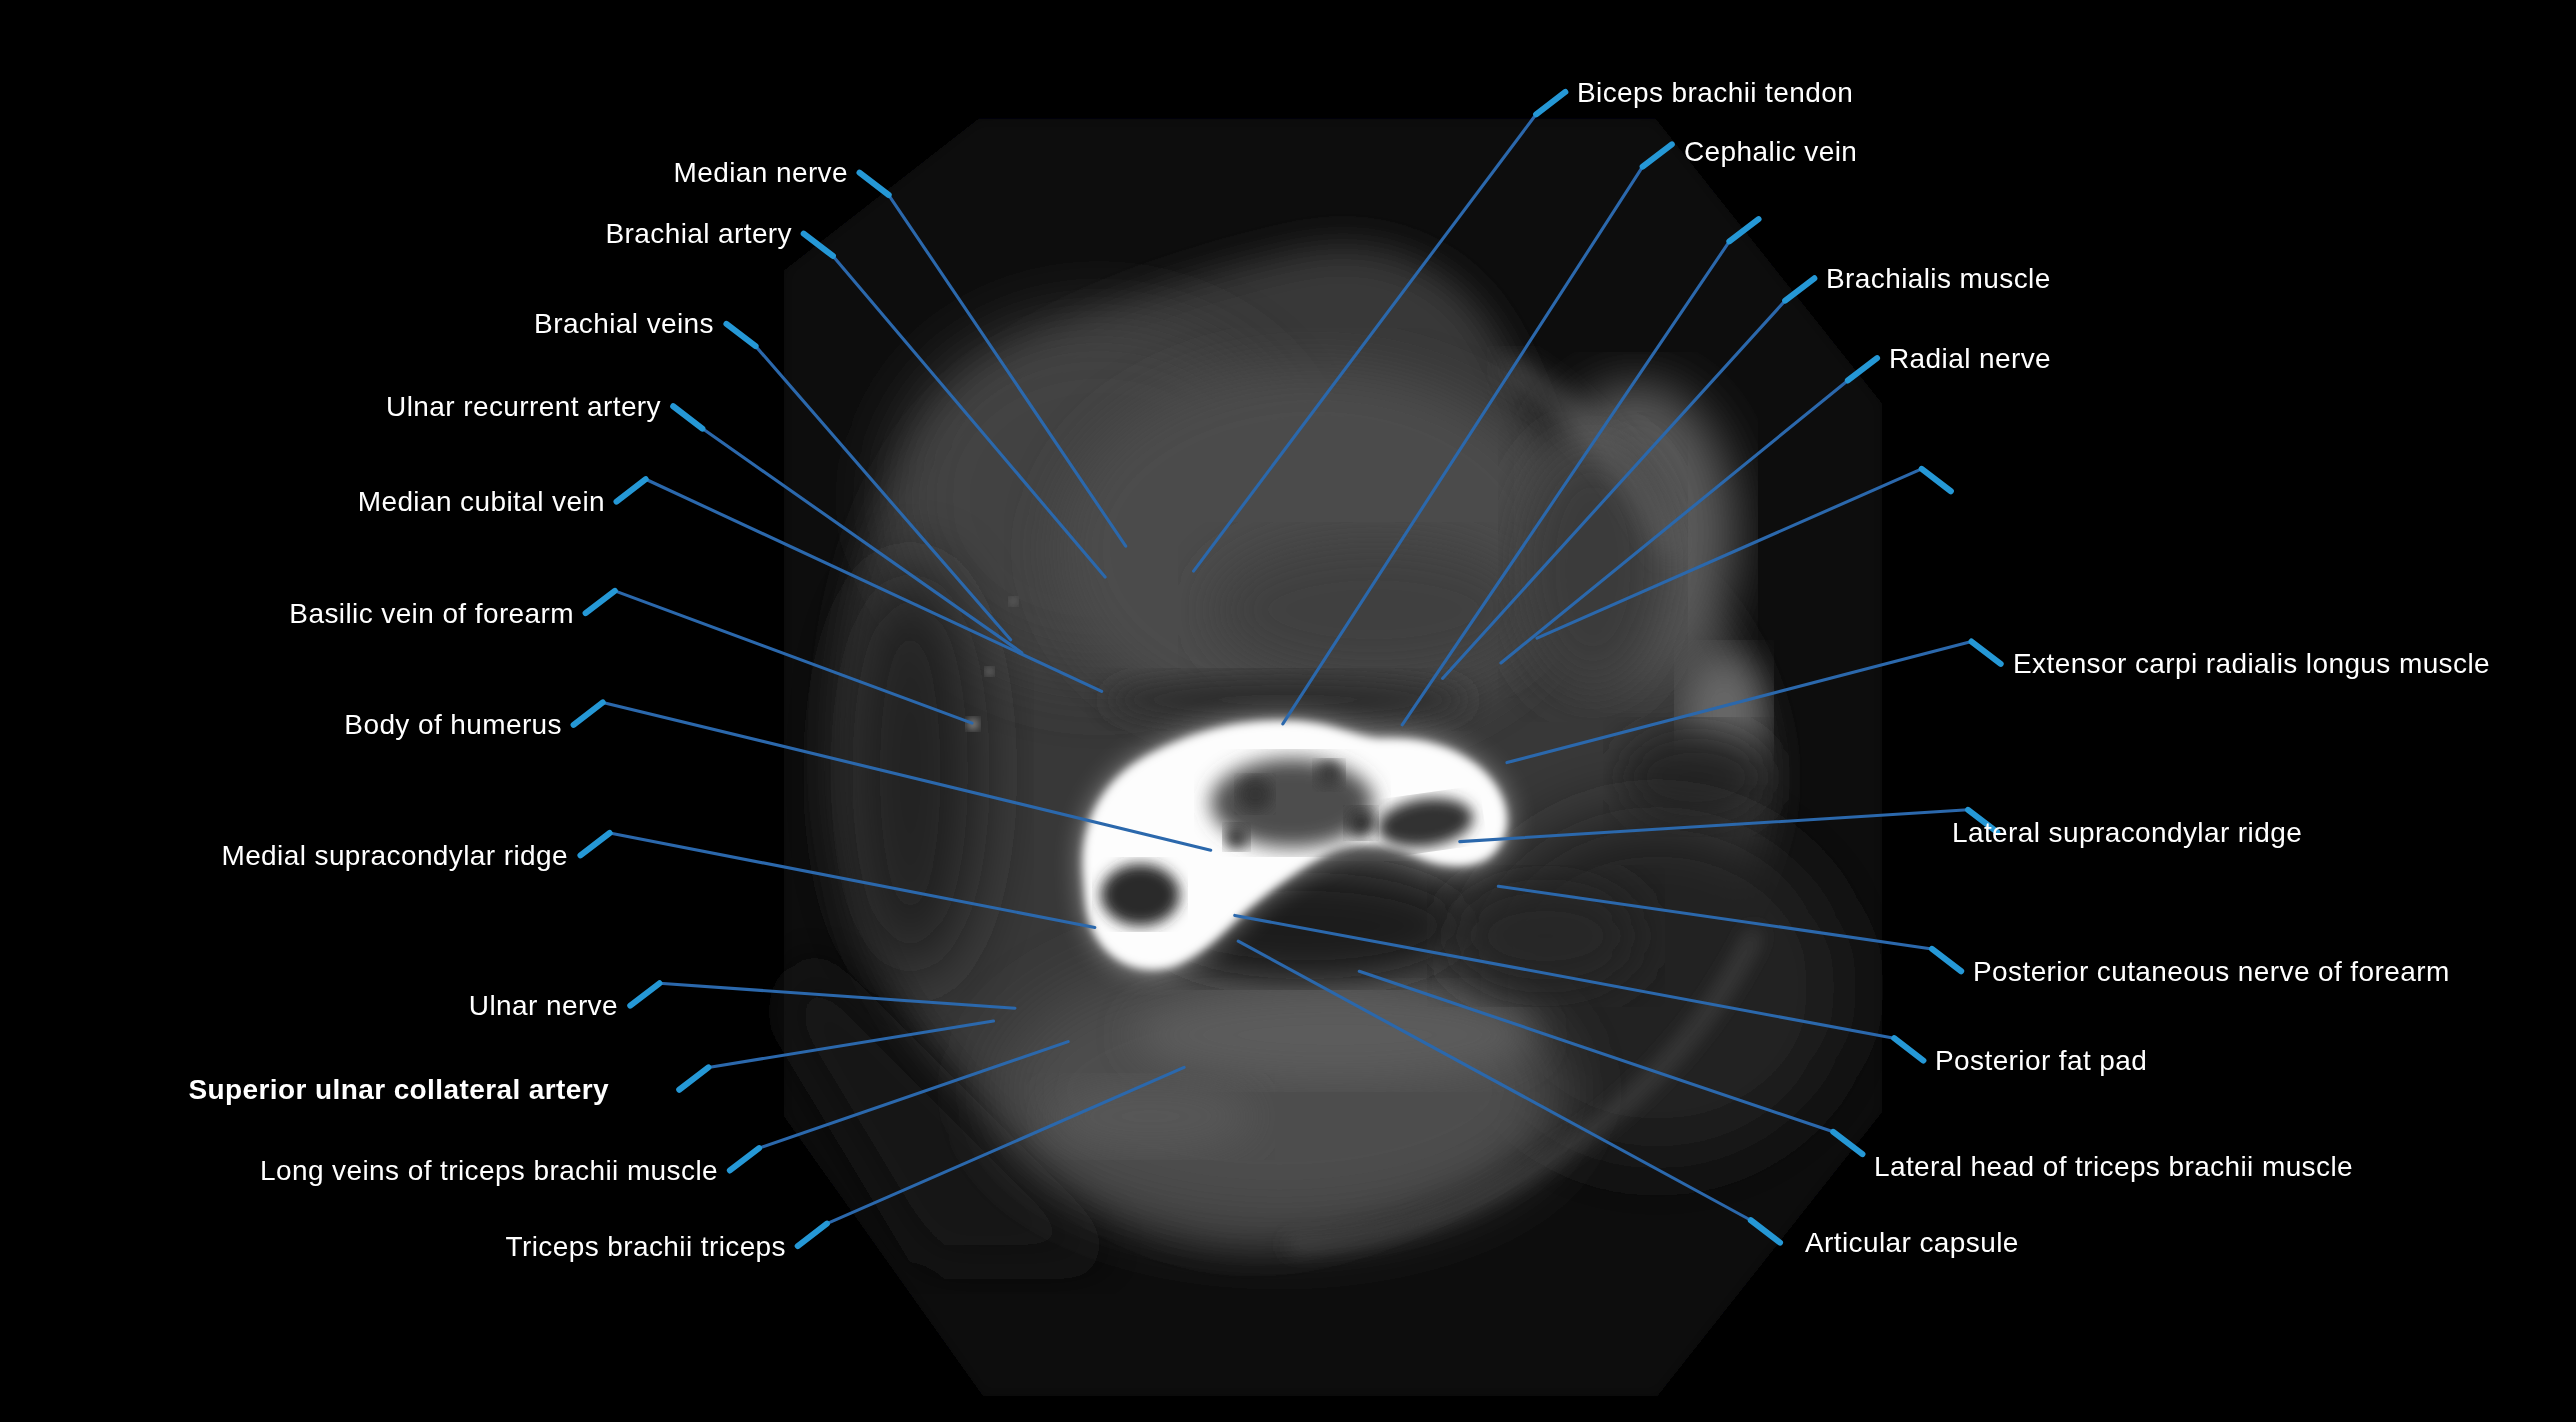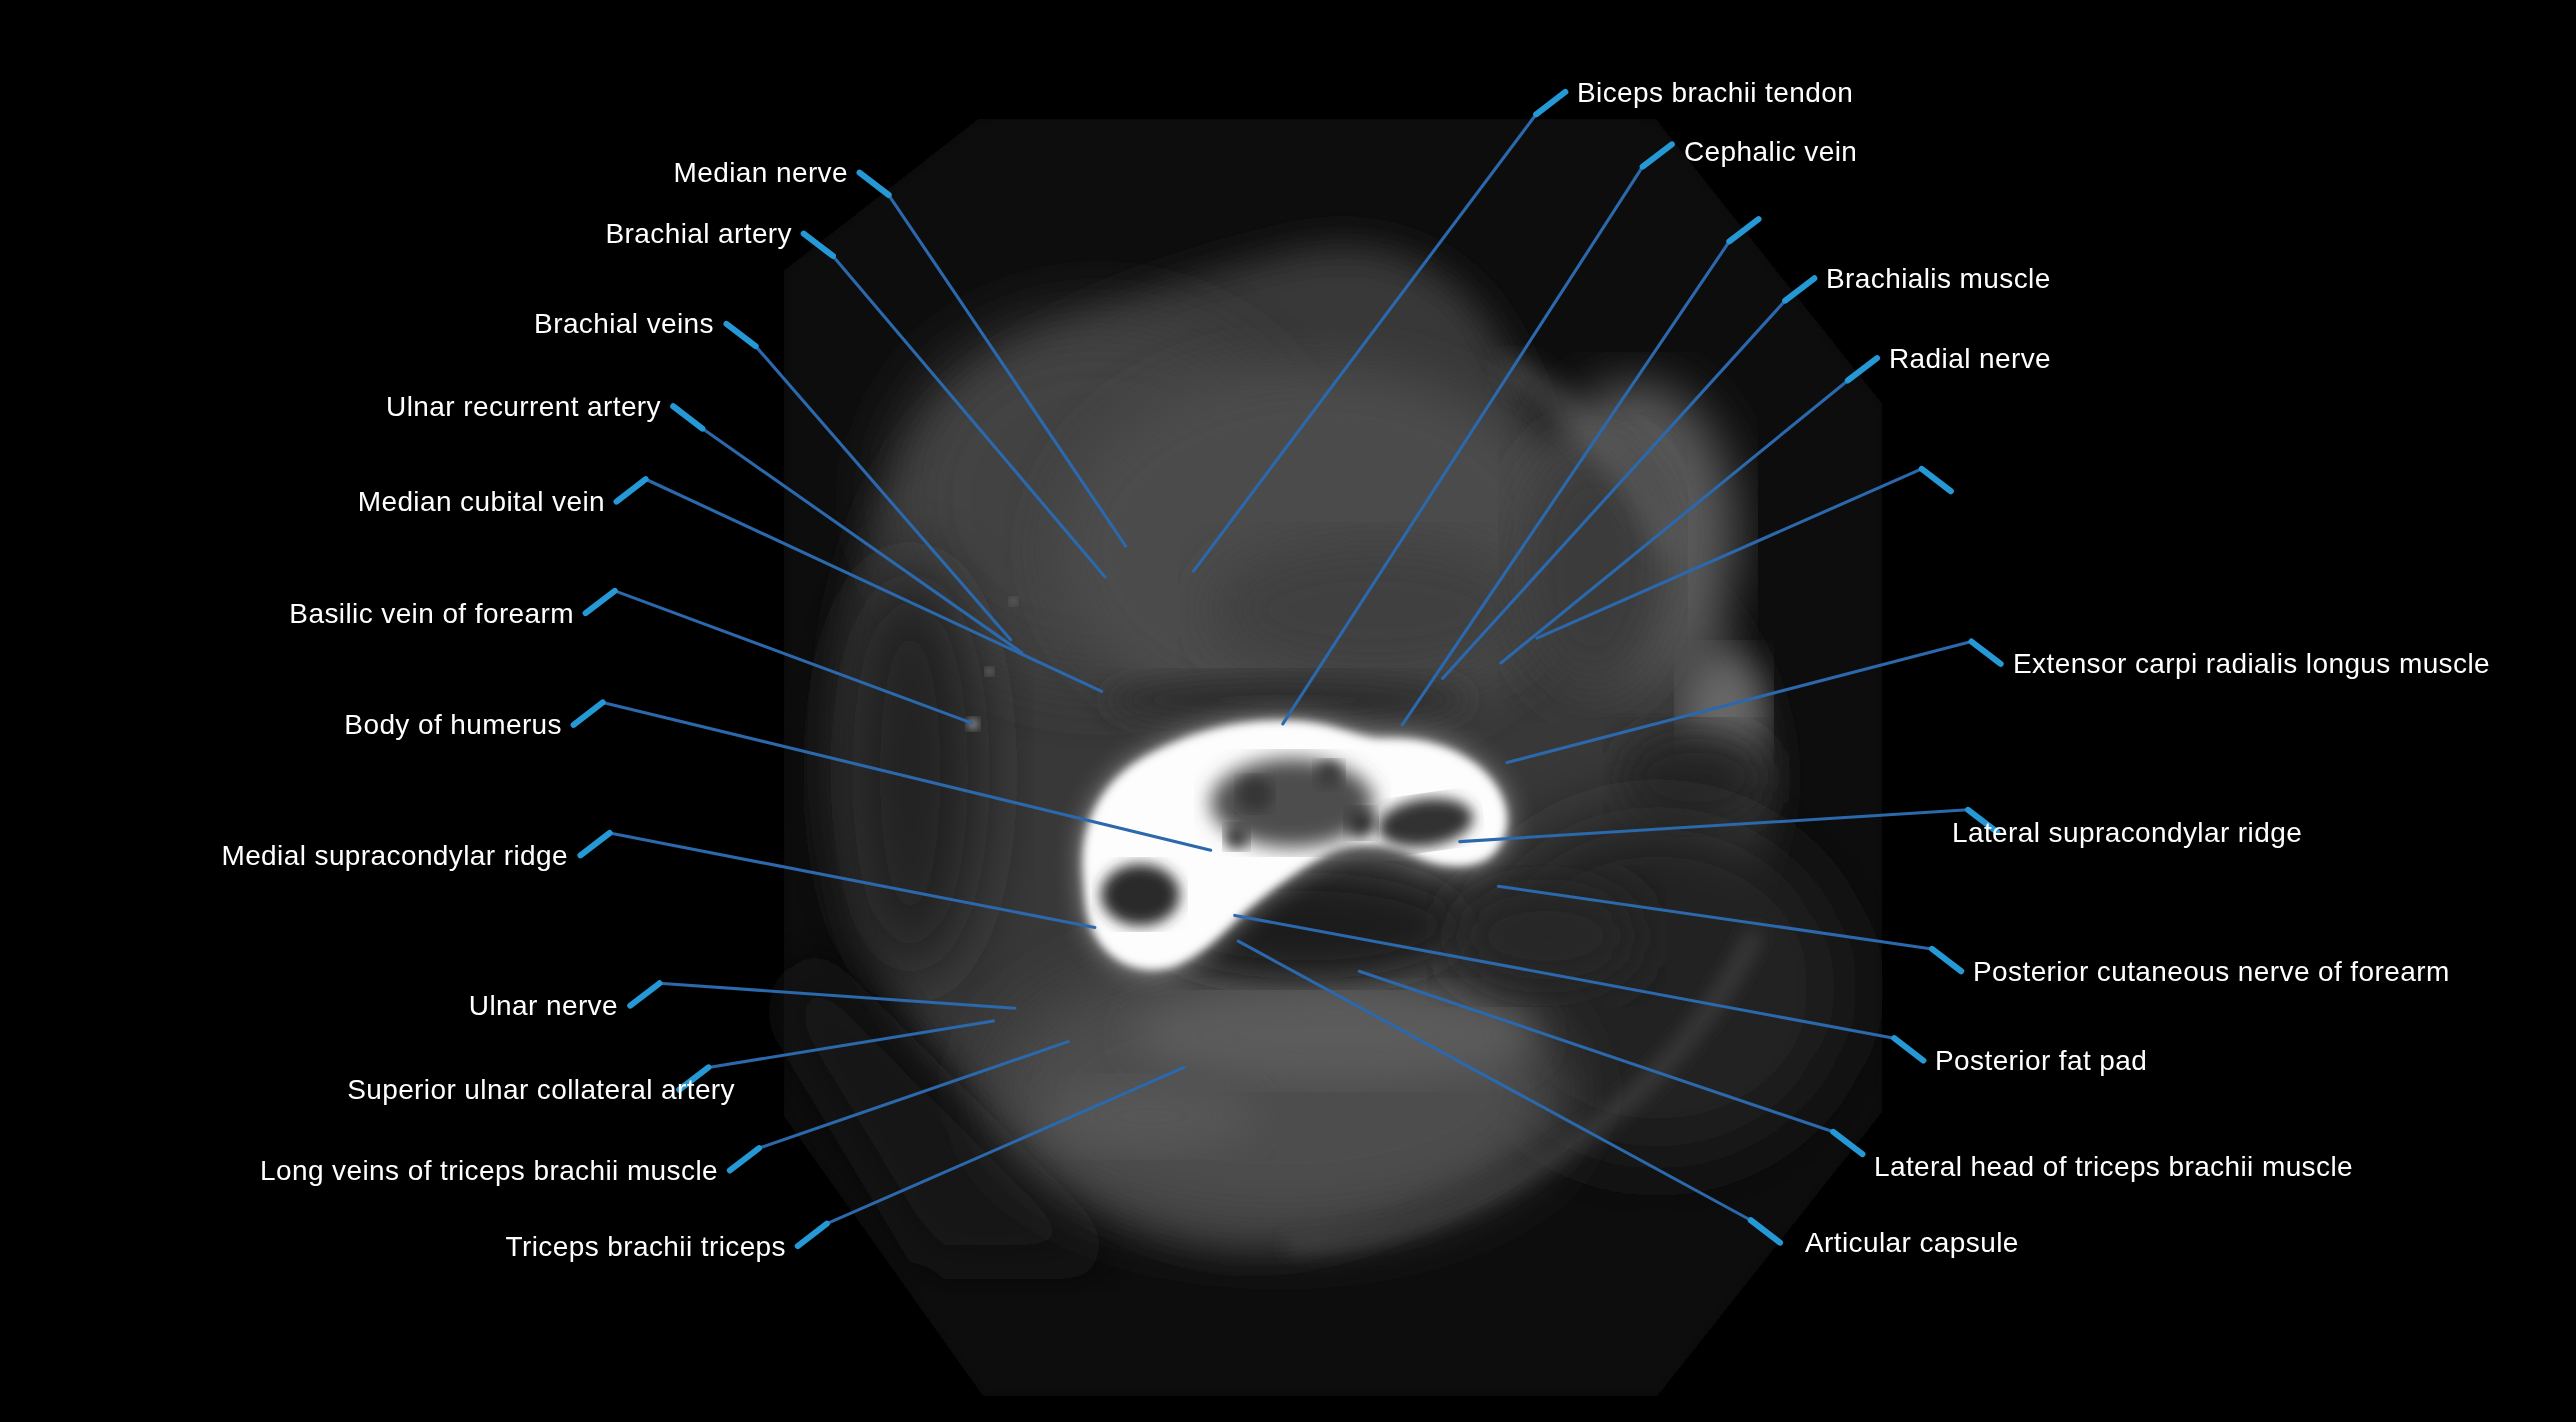--- a/index.html
+++ b/index.html
@@ -191,21 +191,21 @@
   <div id="labels-layer">
       <div class="label left" style="top: 150px; right: 1728px;">Median nerve</div>
       <div class="label left" style="top: 211px; right: 1784px;">Brachial artery</div>
       <div class="label left" style="top: 301px; right: 1862px;">Brachial veins</div>
       <div class="label left" style="top: 384px; right: 1915px;">Ulnar recurrent artery</div>
       <div class="label left" style="top: 479px; right: 1971px;">Median cubital vein</div>
       <div class="label left" style="top: 591px; right: 2002px;">Basilic vein of forearm</div>
       <div class="label left" style="top: 702px; right: 2014px;">Body of humerus</div>
       <div class="label left" style="top: 833px; right: 2008px;">Medial supracondylar ridge</div>
       <div class="label left" style="top: 983px; right: 1958px;">Ulnar nerve</div>
-      <div class="label left" style="top: 1067px; right: 1841px;">Superior ulnar collateral artery</div>
+      <div class="label left" style="top: 1067px; right: 1967px; font-weight: bold;">Superior ulnar collateral artery</div>
       <div class="label left" style="top: 1148px; right: 1858px;">Long veins of triceps brachii muscle</div>
       <div class="label left" style="top: 1224px; right: 1790px;">Triceps brachii triceps</div>
       <div class="label right" style="top: 70px; left: 1577px;">Biceps brachii tendon</div>
       <div class="label right" style="top: 122px; left: 1684px; margin-top: 7px;">Cephalic vein</div>
       <div class="label right" style="top: 256px; left: 1826px;">Brachialis muscle</div>
       <div class="label right" style="top: 336px; left: 1889px;">Radial nerve</div>
       <div class="label right" style="top: 641px; left: 2013px;">Extensor carpi radialis longus muscle</div>
       <div class="label right" style="top: 810px; left: 1952px;">Lateral supracondylar ridge</div>
       <div class="label right" style="top: 949px; left: 1973px;">Posterior cutaneous nerve of forearm</div>
       <div class="label right" style="top: 1038px; left: 1935px;">Posterior fat pad</div>

